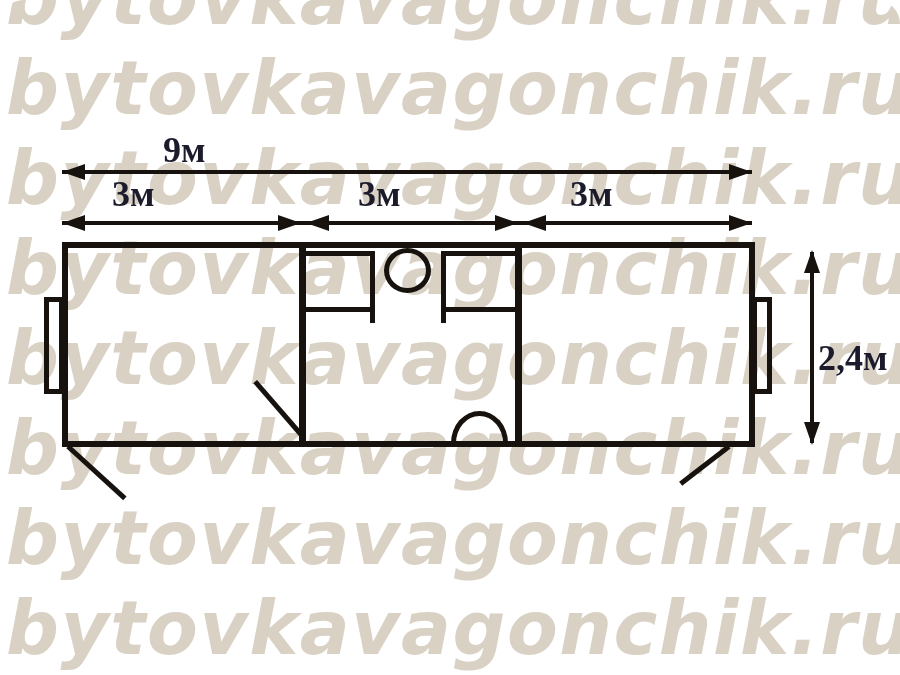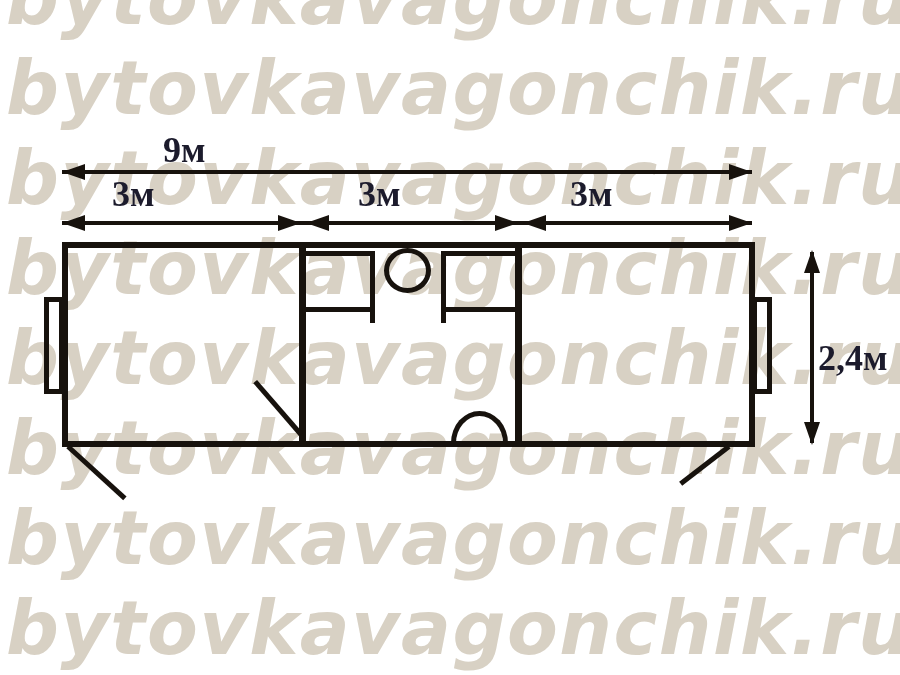--- a/index.html
+++ b/index.html
@@ -1,19 +1,20 @@
 <!DOCTYPE html>
 <html><head>
 <meta charset="utf-8">
 <style>
   html,body{margin:0;padding:0;background:#fff;}
   #canvas{
     position:relative;width:900px;height:675px;overflow:hidden;
     background:var(--bg,#fff);
     font-family:"Liberation Sans",sans-serif;
+    border-radius:24px;
   }
   
   .wm{
     position:absolute;left:6px;white-space:nowrap;
     font-family:"DejaVu Sans",sans-serif;
     font-weight:bold;font-style:italic;
     font-size:74px;line-height:74px;letter-spacing:1.5px;
     color:var(--wm,#d8d1c4);
     user-select:none;
   }

